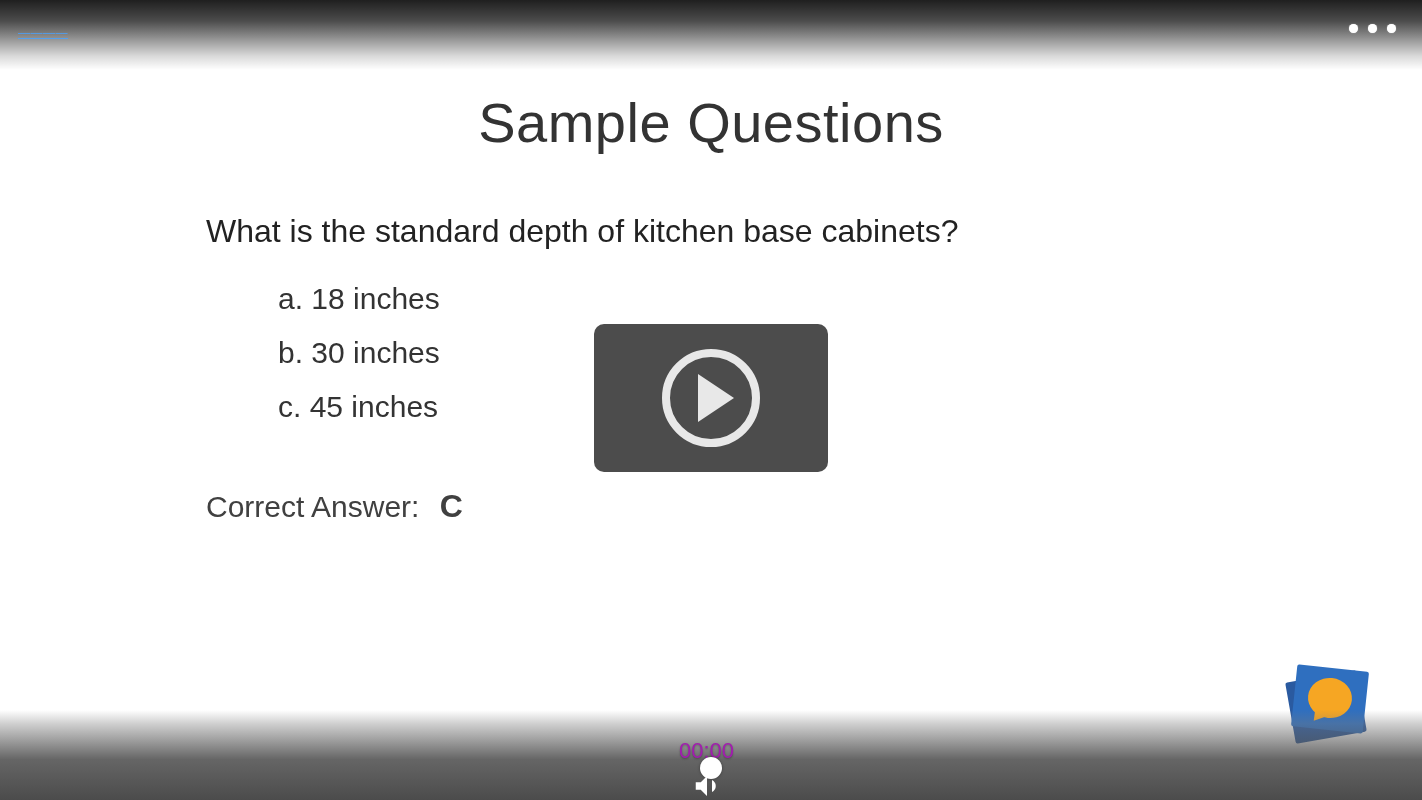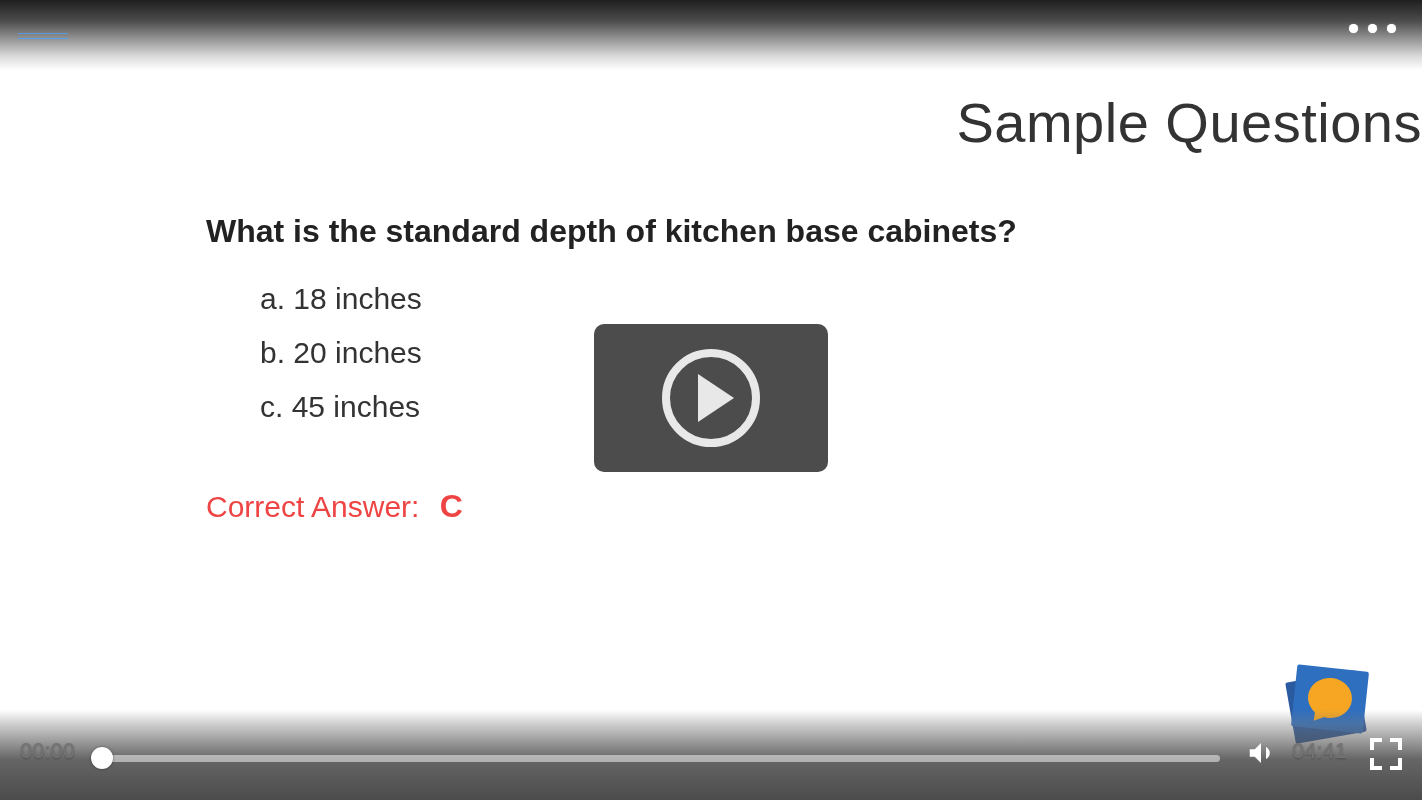--- a/index.html
+++ b/index.html
@@ -46,50 +46,51 @@
   
   .slide {
     position: absolute;
     top: 0; left: 0; right:0;
     padding-top: 78px;
     text-align: left;
     color: #2b2b2b;
     z-index: 5;
   }
   .slide-title {
-    text-align: right;
+    text-align: center;
     font-size: 56px;
     font-weight: 400;
     color: #333;
     margin-top: 12px;
     letter-spacing: 0.5px;
   }
   .question-block {
     margin: 58px 0 0 206px;
     max-width: 900px;
   }
   .question {
     font-size: 32px;
-    font-weight: 700;
+    font-weight: 400;
     color: #222;
     margin-bottom: 22px;
   }
   .options {
     margin-left: 54px;
   }
   .opt {
     font-size: 30px;
     color: #333;
     line-height: 1.8;
     font-weight: 400;
+    margin-left: 18px;
   }
   .answer-line {
     margin-top: 54px;
     font-size: 30px;
-    color: #ef4444;
+    color: #404040;
   }
   .answer-line .ans {
     font-weight: 700;
     margin-left: 12px;
     font-size: 32px;
   }
   
   .play-overlay {
     position: absolute;
     left: 594px;
@@ -168,24 +169,25 @@
     left:0;right:0;bottom:0;
     height:90px;
     background: linear-gradient(to top, rgba(60,60,60,0.92) 0%, rgba(80,80,80,0.88) 45%, rgba(120,120,120,0.35) 85%, rgba(120,120,120,0) 100%);
     z-index:20;
   }
   .controls {
     position:absolute;
     left:0;right:0;bottom:0;
     height:62px;
     display:flex;
-    align-items:flex-start;
+    align-items:center;
     z-index:25;
-    color:#737373;
+    color:#a21caf;
     padding: 0 20px 4px 20px;
+    flex-direction: column;
   }
   .time {
     font-size:22px;
     font-weight:400;
     min-width:64px;
     text-shadow: 0 1px 2px rgba(0,0,0,0.3);
   }
   .progress-wrap {
     flex:1;
     display:flex;
@@ -247,21 +249,21 @@
     <span></span>
     <span></span>
   </div>
 
   <div class="slide">
     <h1 class="slide-title">Sample Questions</h1>
     <div class="question-block">
       <div class="question">What is the standard depth of kitchen base cabinets?</div>
       <div class="options">
         <div class="opt">a.  18 inches</div>
-        <div class="opt">b.  20 inches</div>
+        <div class="opt">b.  30 inches</div>
         <div class="opt">c.  45 inches</div>
       </div>
       <div class="answer-line">
         <span>Correct Answer:</span>
         <span class="ans">C</span>
       </div>
     </div>
   </div>
 
   <div class="play-overlay">

